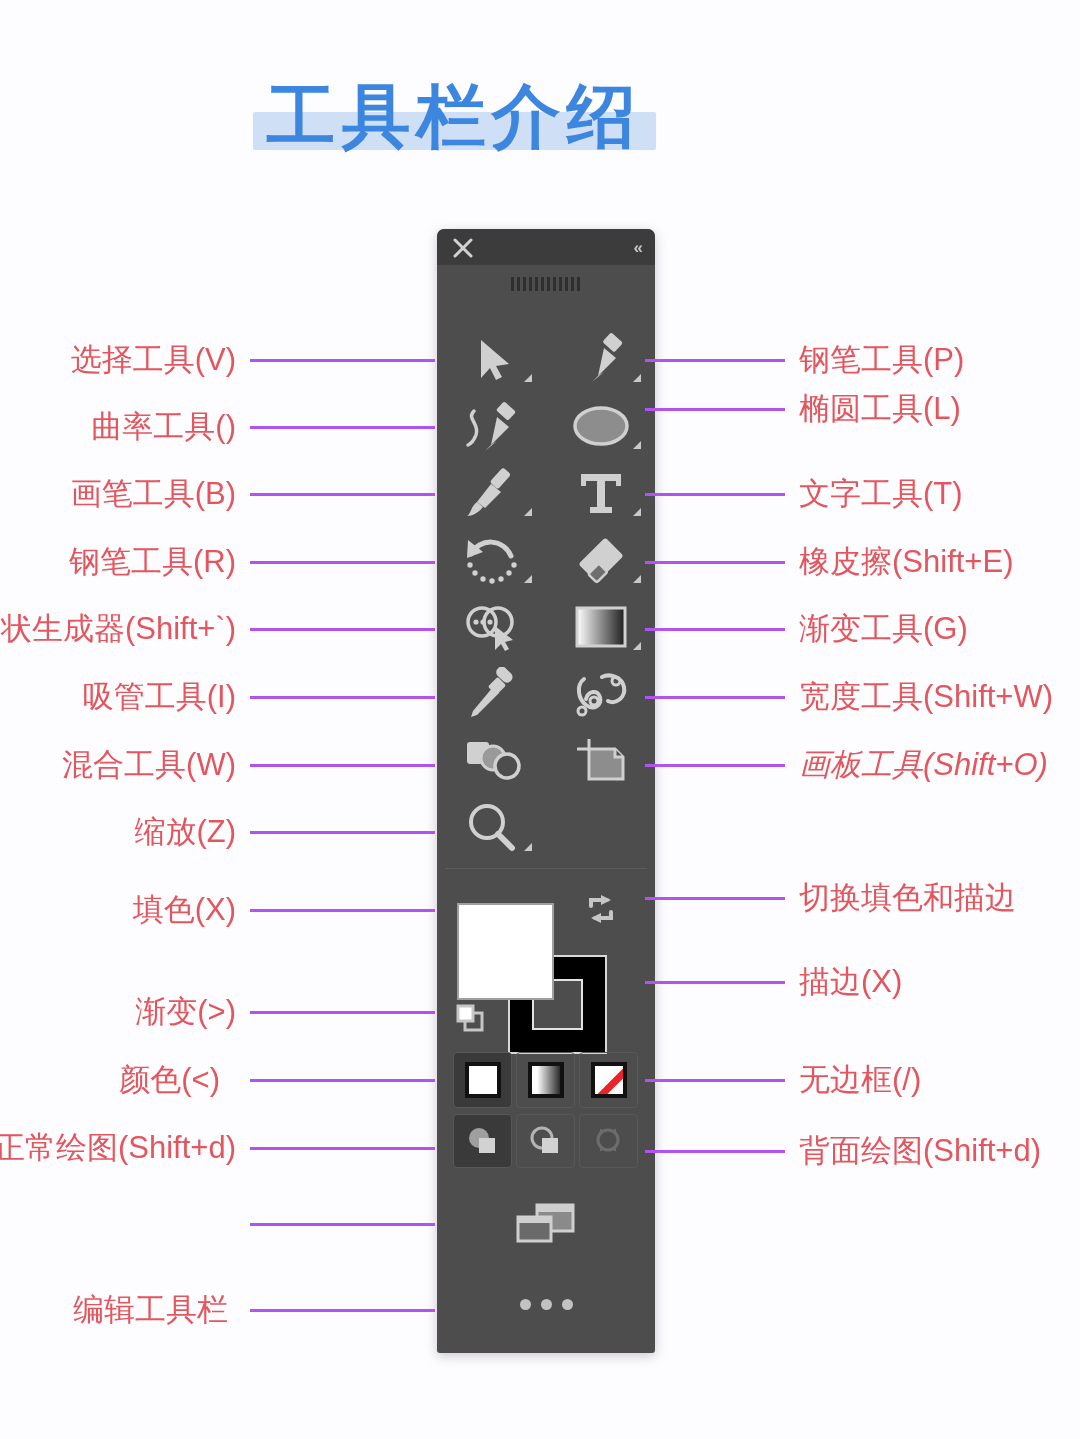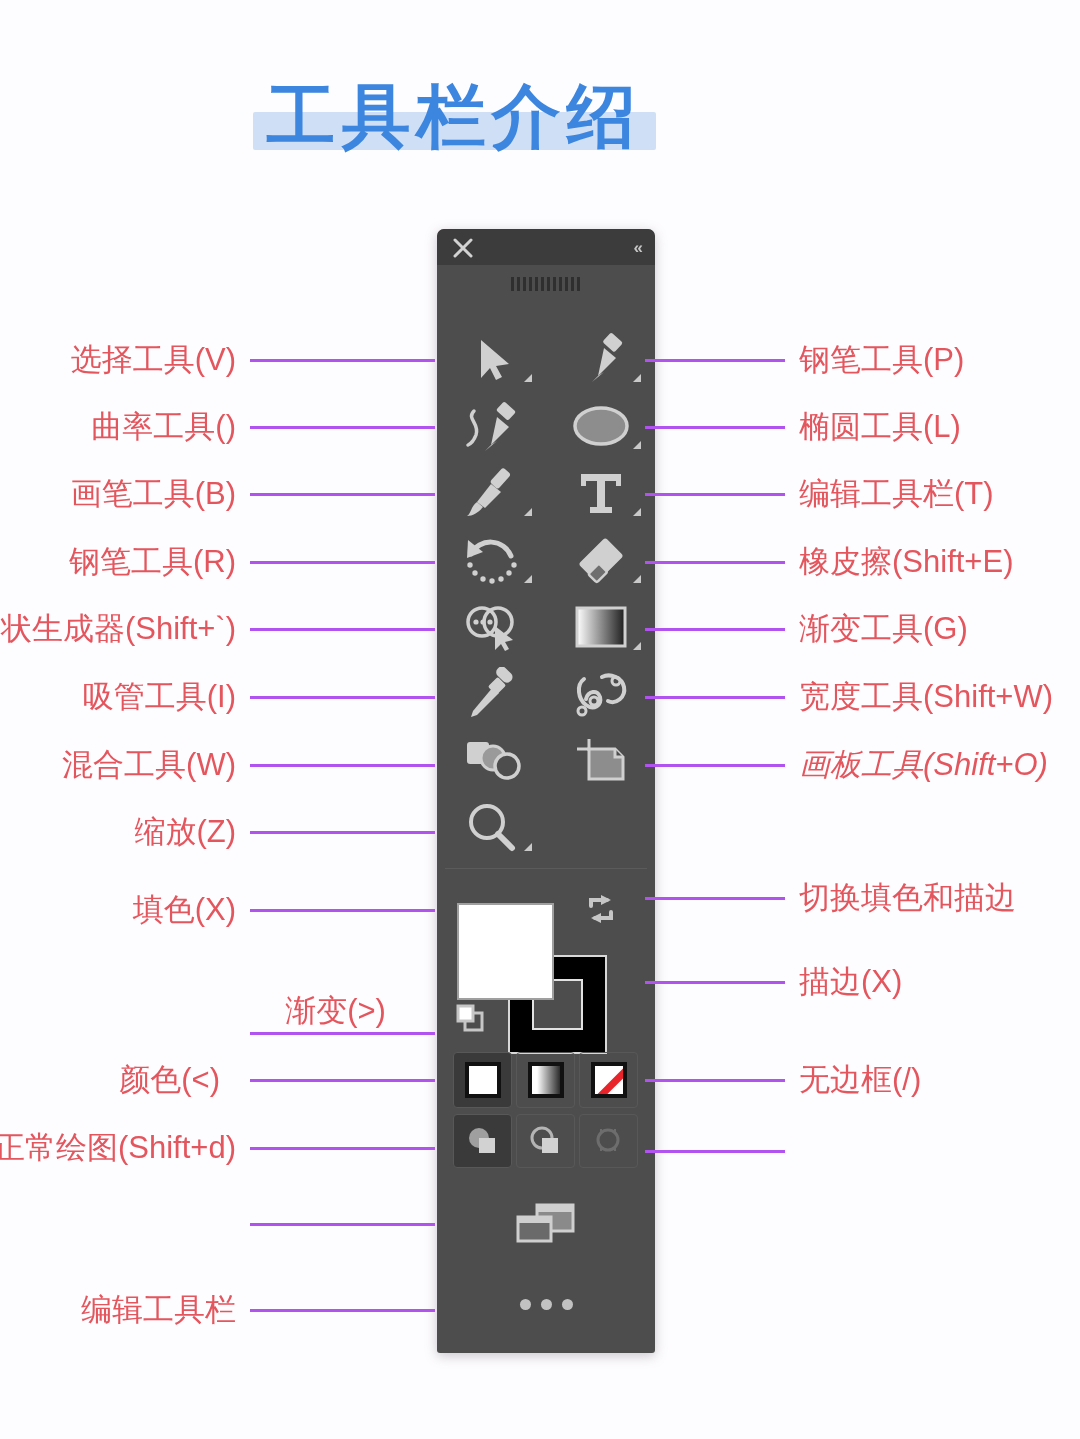--- a/index.html
+++ b/index.html
@@ -580,52 +580,52 @@
       <span class="leader" style="width: 185px;"></span>
     </div>
     <div class="callout left" style="top: 810px;">
       <span class="lbl">缩放(Z)</span>
       <span class="leader" style="width: 185px;"></span>
     </div>
     <div class="callout left" style="top: 888px;">
       <span class="lbl">填色(X)</span>
       <span class="leader" style="width: 185px;"></span>
     </div>
-    <div class="callout left" style="top: 990px; flex-direction: column;">
+    <div class="callout left" style="top: 990px;">
       <span class="lbl">渐变(&gt;)</span>
       <span class="leader" style="width: 185px;"></span>
     </div>
     <div class="callout left" style="top: 1058px; gap: 16px;">
       <span class="lbl">颜色(&lt;)</span>
       <span class="leader" style="width: 185px;"></span>
     </div>
     <div class="callout left" style="top: 1126px;">
       <span class="lbl">正常绘图(Shift+d)</span>
       <span class="leader" style="width: 185px;"></span>
     </div>
     <div class="callout left" style="top: 1202px;">
       <span class="leader" style="width: 185px;"></span>
     </div>
-    <div class="callout left" style="top: 1288px;">
+    <div class="callout left" style="top: 1288px; gap: 8px;">
       <span class="lbl">编辑工具栏</span>
       <span class="leader" style="width: 185px;"></span>
     </div>
   </div>
 <div id="callouts-right">
     <div class="callout right" style="top: 338px;">
       <span class="leader" style="width: 140px;"></span>
       <span class="lbl">钢笔工具(P)</span>
     </div>
-    <div class="callout right" style="top: 405px;">
+    <div class="callout right" style="top: 387px;">
       <span class="leader" style="width: 140px;"></span>
       <span class="lbl">椭圆工具(L)</span>
     </div>
     <div class="callout right" style="top: 472px;">
       <span class="leader" style="width: 140px;"></span>
-      <span class="lbl">编辑工具栏(T)</span>
+      <span class="lbl">文字工具(T)</span>
     </div>
     <div class="callout right" style="top: 540px;">
       <span class="leader" style="width: 140px;"></span>
       <span class="lbl">橡皮擦(Shift+E)</span>
     </div>
     <div class="callout right" style="top: 607px;">
       <span class="leader" style="width: 140px;"></span>
       <span class="lbl">渐变工具(G)</span>
     </div>
     <div class="callout right" style="top: 675px;">
@@ -643,14 +643,15 @@
     <div class="callout right" style="top: 960px;">
       <span class="leader" style="width: 140px;"></span>
       <span class="lbl">描边(X)</span>
     </div>
     <div class="callout right" style="top: 1058px;">
       <span class="leader" style="width: 140px;"></span>
       <span class="lbl">无边框(/)</span>
     </div>
     <div class="callout right" style="top: 1129px;">
       <span class="leader" style="width: 140px;"></span>
+      <span class="lbl">背面绘图(Shift+d)</span>
     </div>
   </div>
 
 </body></html>

